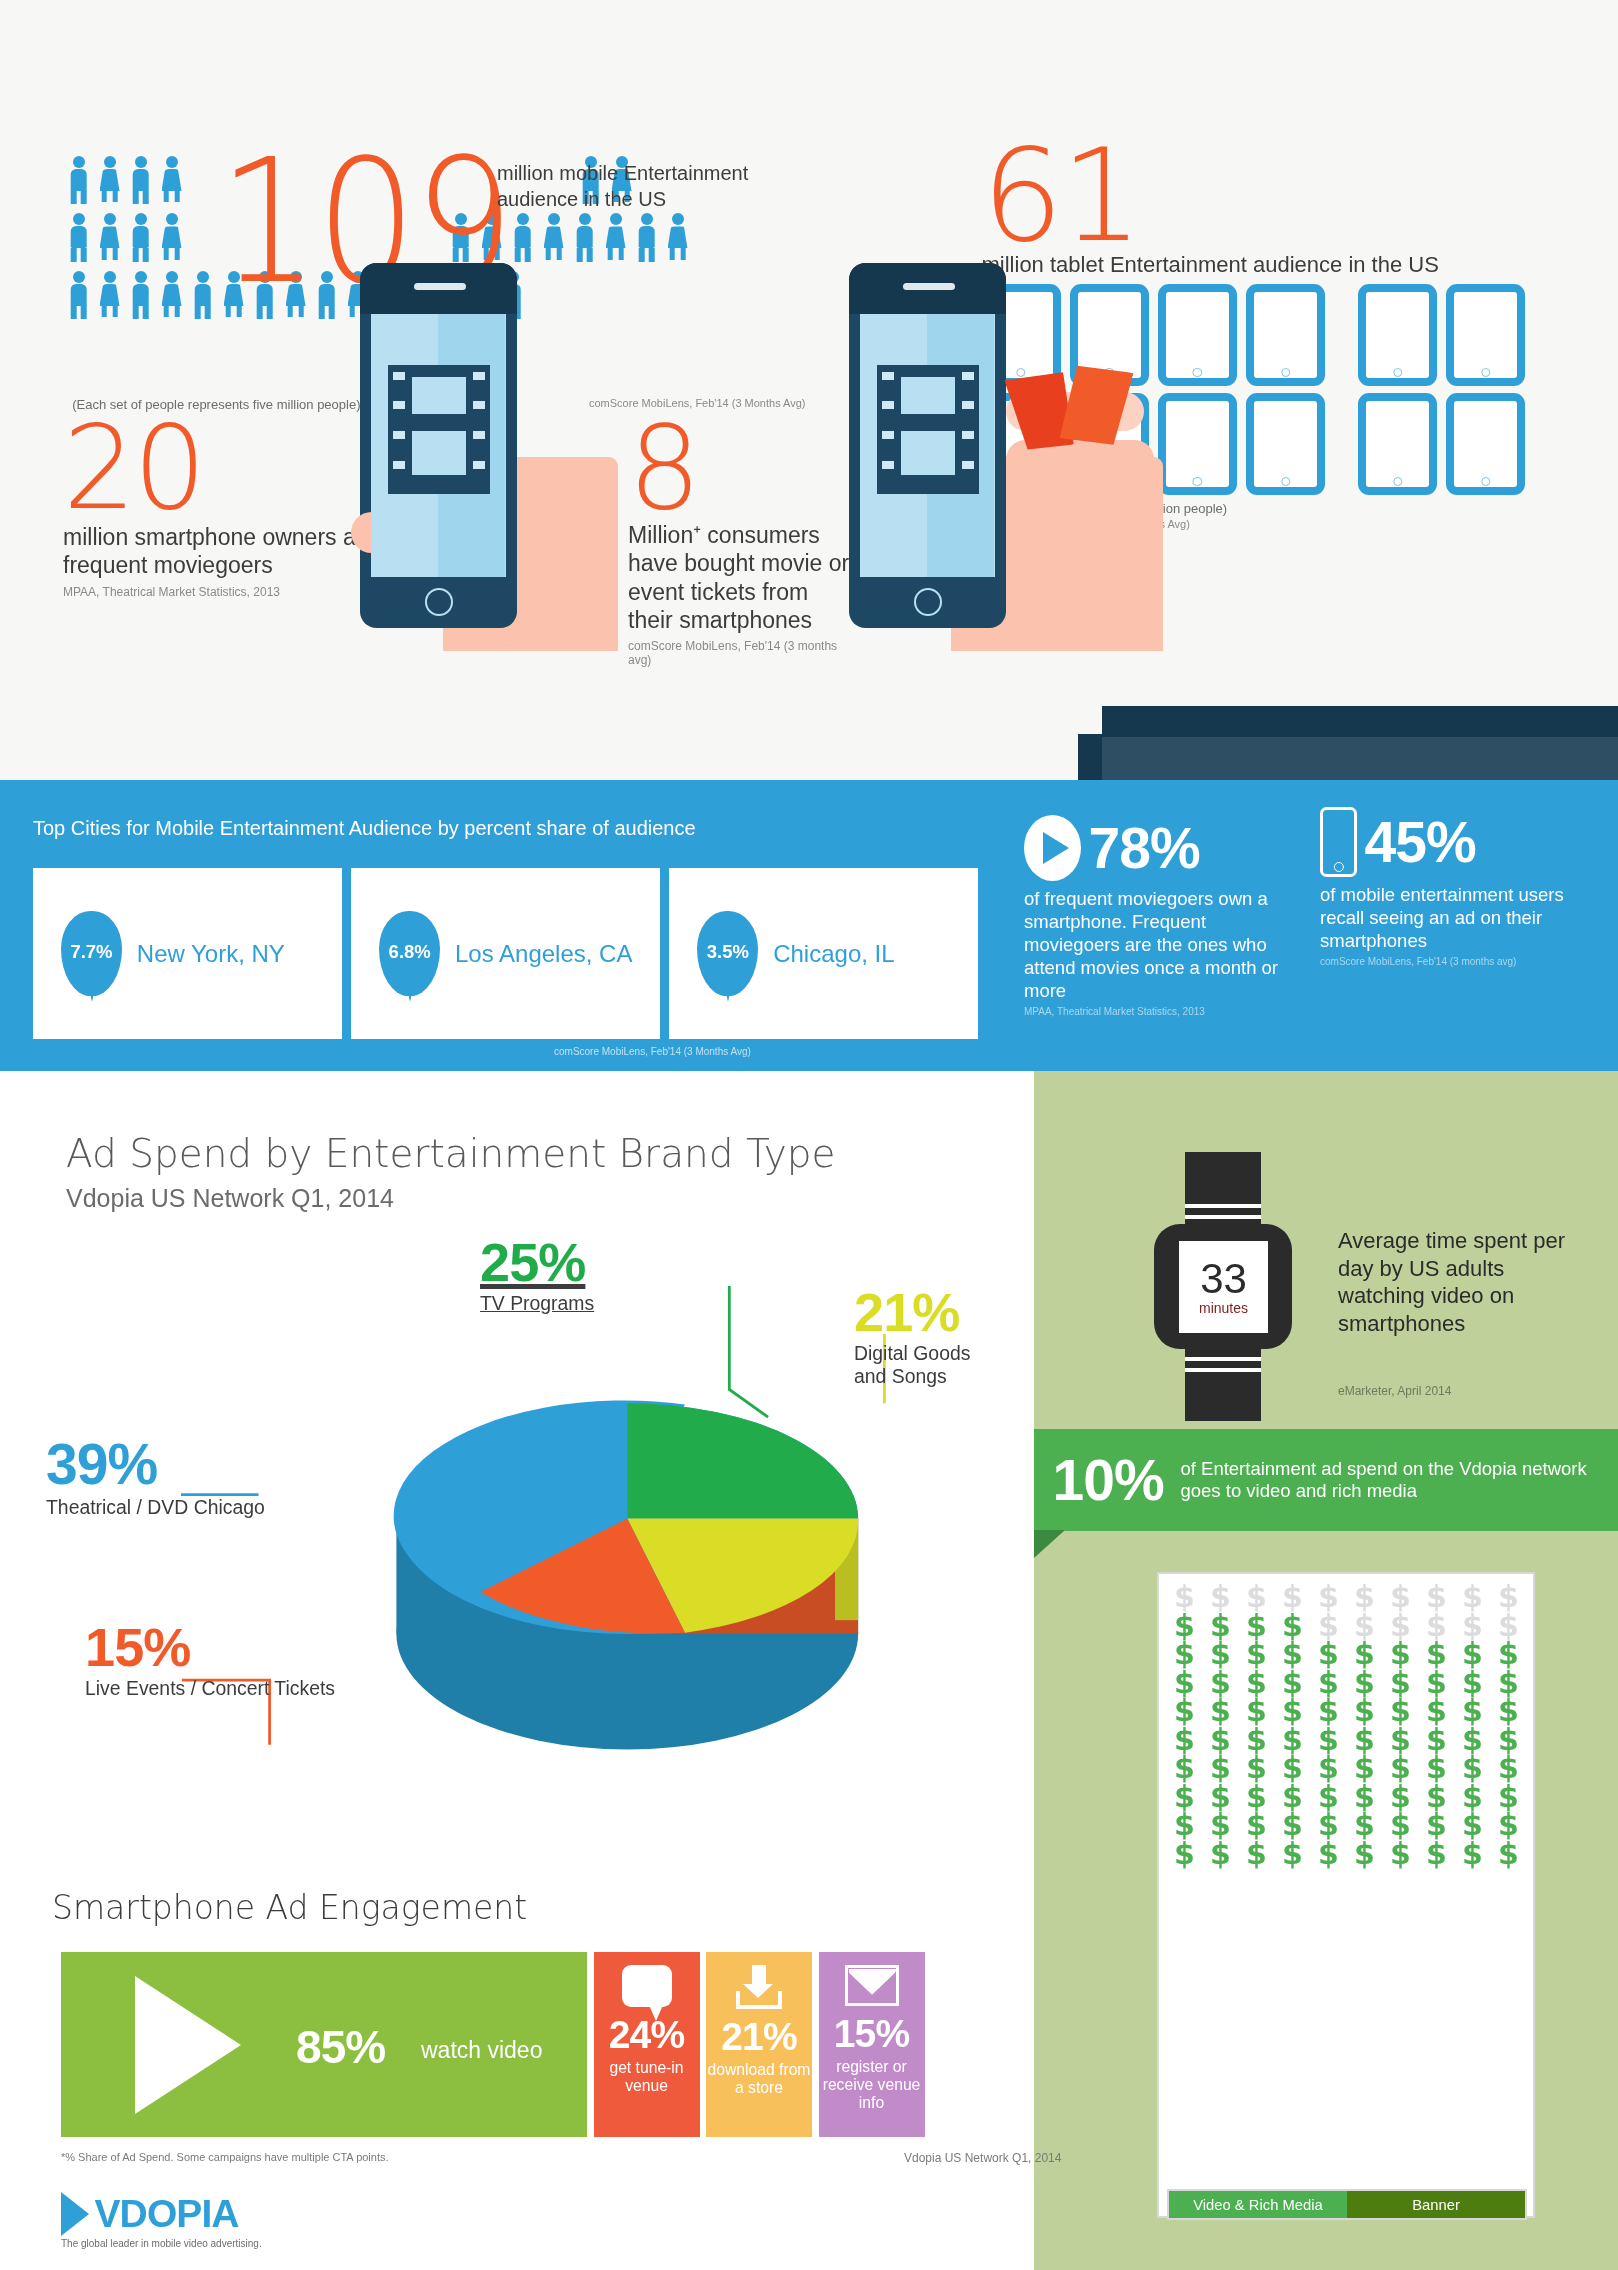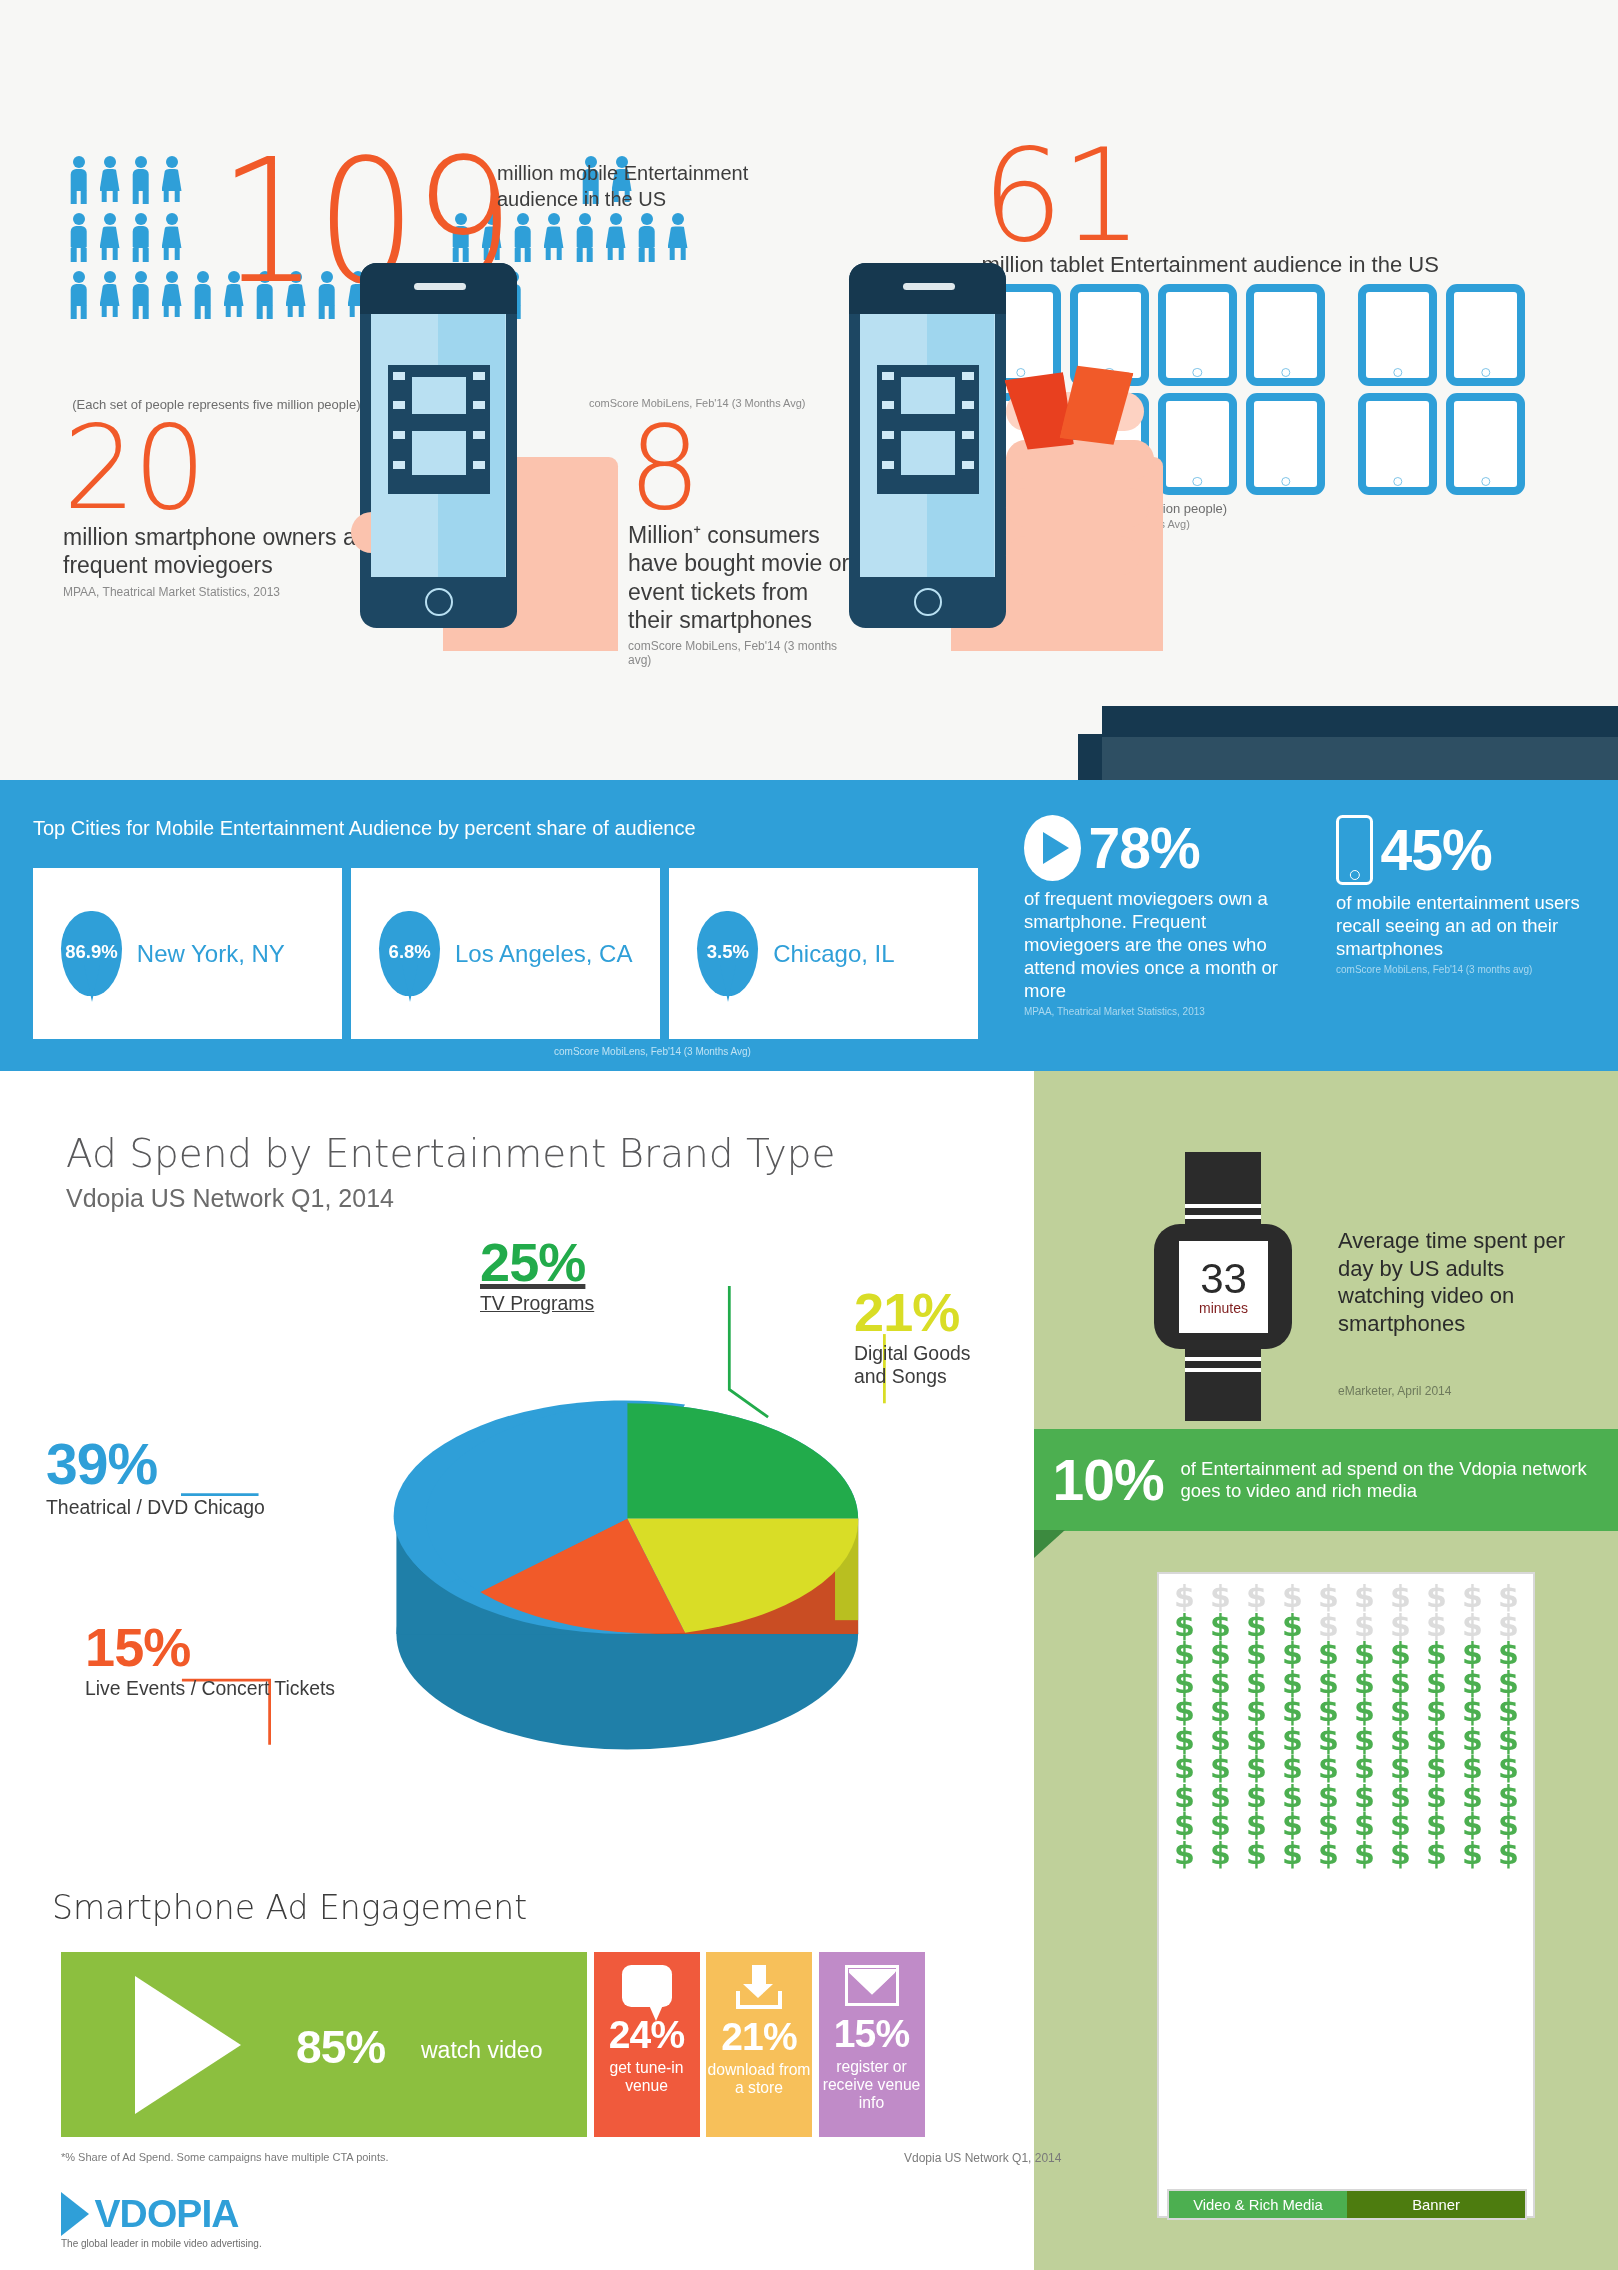--- a/index.html
+++ b/index.html
@@ -113,21 +113,21 @@
          display: flex; align-items: center; justify-content: center; }
   .pin:after { content:''; position: absolute; left: 50%; top: 54px; width: 0; height: 0;
                transform: translateX(-50%); border-left: 8.3px solid transparent;
                border-right: 8.3px solid transparent; border-top: 37px solid #2f9fd8; }
   .pin span { color: #ffffff; font-size: 18.5px; font-weight: 700; position: relative; z-index: 2;
               margin-top: -3.7px; }
   .city-name { font-size: 24px; color: #2f9fd8; font-weight: 300; }
   .band-cap { position: absolute; left: 554px; top: 266px; font-size: 10px; color: #bfe3f4; }
 
   .pct78 { position: absolute; left: 1024px; top: 35px; width: 268px; }
-  .pct45 { position: absolute; left: 1320px; top: 35px; width: 268px; margin-left: 16px; }
+  .pct45 { position: absolute; left: 1320px; top: 27px; width: 268px; }
   .pct-head { display: flex; align-items: center; gap: 7.4px; }
   .circle-play { width: 57px; height: 66px; background: #ffffff; border-radius: 50%;
                  position: relative; flex: none; }
   .circle-play:after { content:''; position: absolute; left: 19.4px; top: 16.6px; width: 0; height: 0;
                        border-top: 16.6px solid transparent; border-bottom: 16.6px solid transparent;
                        border-left: 26px solid #2f9fd8; }
   .mini-phone { width: 37px; height: 70px; border: 3.7px solid #ffffff; border-radius: 6.5px;
                 position: relative; flex: none; }
   .mini-phone:after { content:''; position: absolute; left: 50%; bottom: 1.8px; width: 8.3px; height: 8.3px;
                       border: 1.4px solid #ffffff; border-radius: 50%; transform: translateX(-50%); }
@@ -516,21 +516,21 @@
       <div class="bar"></div>
         <div class="dot"></div>
     </div>
   </div>
 
   <div class="blue-band">
     <div class="band-title">Top Cities for Mobile Entertainment Audience by percent share of audience</div>
     <div class="city-cards">
       <div class="city-card">
         <div class="pin">
-          <span>86.9%</span>
+          <span>7.7%</span>
         </div>
         <div class="city-name">New York, NY</div>
       </div>
       <div class="city-card">
         <div class="pin">
           <span>6.8%</span>
         </div>
         <div class="city-name">Los Angeles, CA</div>
       </div>
       <div class="city-card">

